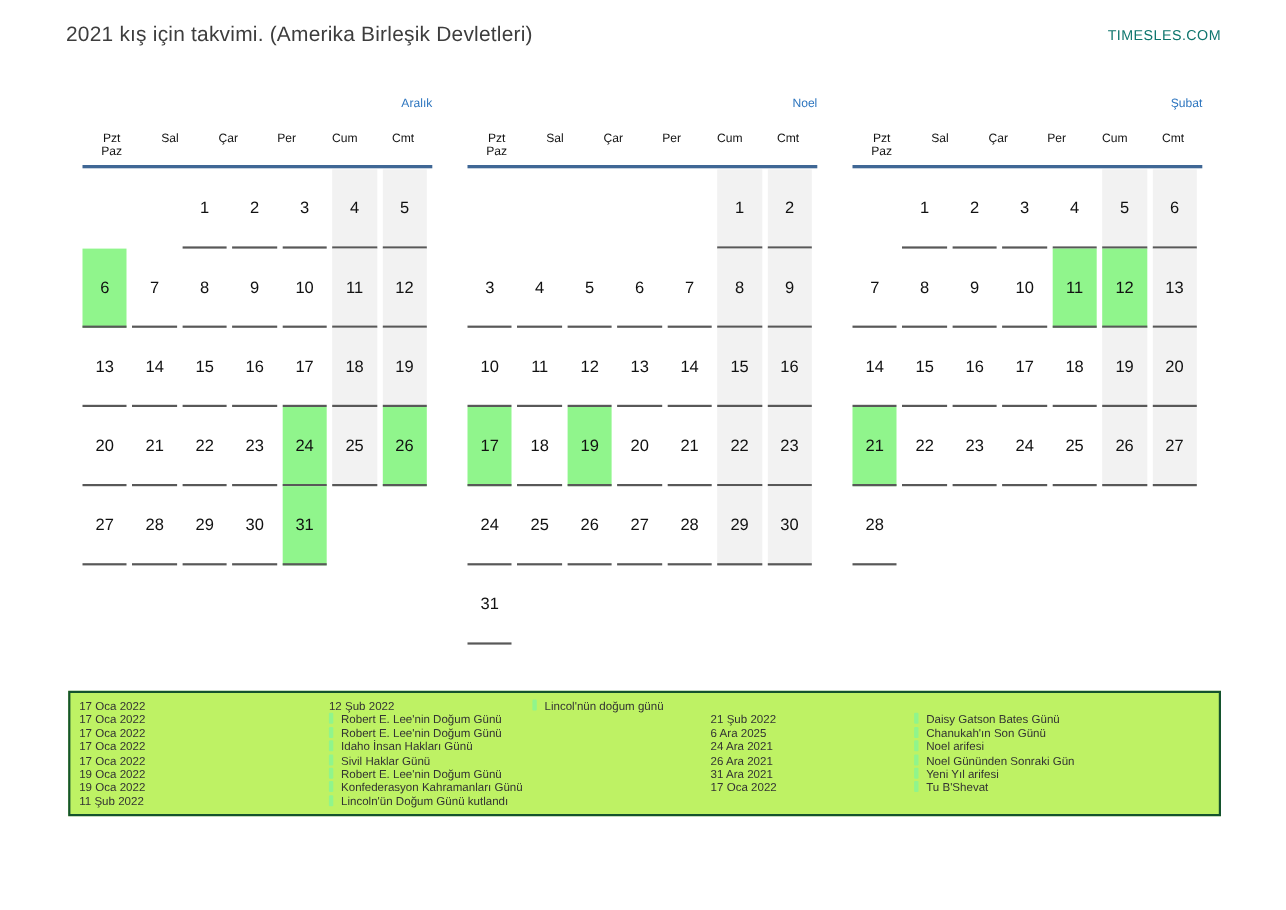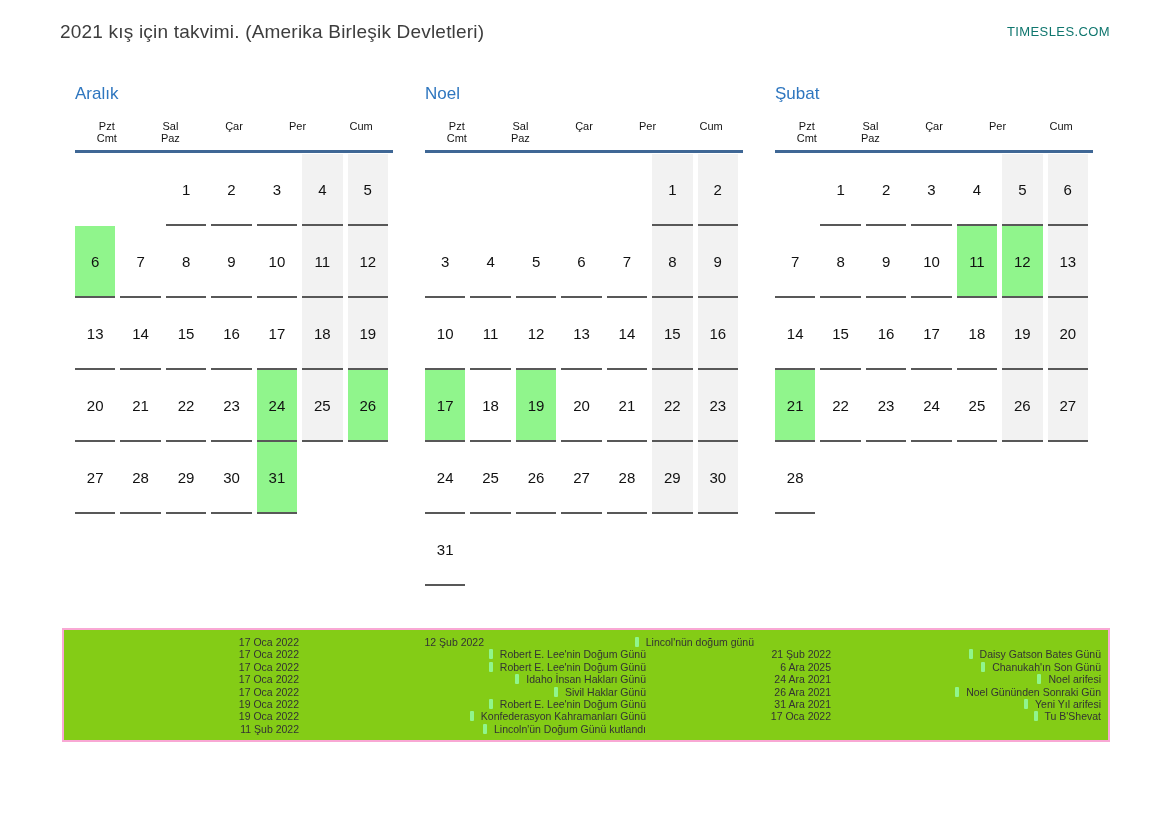--- a/index.html
+++ b/index.html
@@ -14,39 +14,39 @@
     position:absolute; left:60px; top:21px;
     font-size:19px; font-weight:400; color:#3d3d3d; letter-spacing:0.2px;
   }
   .logo {
     position:absolute; right:59px; top:24px;
     font-size:13px; color:#0f766e; text-decoration:none; letter-spacing:0.4px; cursor:pointer;
   }
 
   .months { position:absolute; left:75px; top:84px; display:flex; gap:32px; }
   .month { width:318px; }
-  .mtitle { text-align:left; font-size:17px; color:var(--accent); height:20px; line-height:20px; }
-  .wdays { display:grid; grid-template-columns:repeat(5,1fr); margin-top:16px; }
+  .mtitle { text-align:right; font-size:11px; color:var(--accent); height:20px; line-height:20px; }
+  .wdays { display:grid; grid-template-columns:repeat(6,1fr); margin-top:16px; }
   .wdays span { text-align:center; font-size:11px; color:#141414; }
   .rule { height:3px; background:var(--rule); margin-top:6px; }
   .grid { display:grid; grid-template-columns:repeat(7,1fr); grid-auto-rows:72px; margin-top:1px; }
   .cell { height:72px; }
   .db {
     width:calc(100% - 5px); height:100%; box-sizing:border-box;
     border-bottom:2px solid var(--line);
     display:flex; align-items:center; justify-content:center;
     font-size:15px; color:#111;
   }
   .db.wk { background:var(--wk); }
   .db.hl { background:var(--hl); }
 
   .legend {
     position:absolute; left:62px; top:628px; width:1048px; height:114px;
-    border:2px solid #f9a8d4; box-sizing:border-box; background:#84cc16;
-    padding-top:6px; padding-left:8px; font-size:10.5px; color:#333;text-align:right;
+    border:2px solid #14532d; box-sizing:border-box; background:#bef264;
+    padding-top:6px; padding-left:8px; font-size:10.5px; color:#333;
   }
   .lrow { display:flex; height:12.4px; line-height:12.4px; }
   .l-date1 { width:227px; }
   .l-name1 { width:347px; }
   .l-date2 { width:185px; }
   .l-name2 { width:270px; }
   .bar {
     display:inline-block; width:4px; height:10px; border-radius:1px;
     background:var(--hl); margin-right:7px; vertical-align:-1px;
   }

